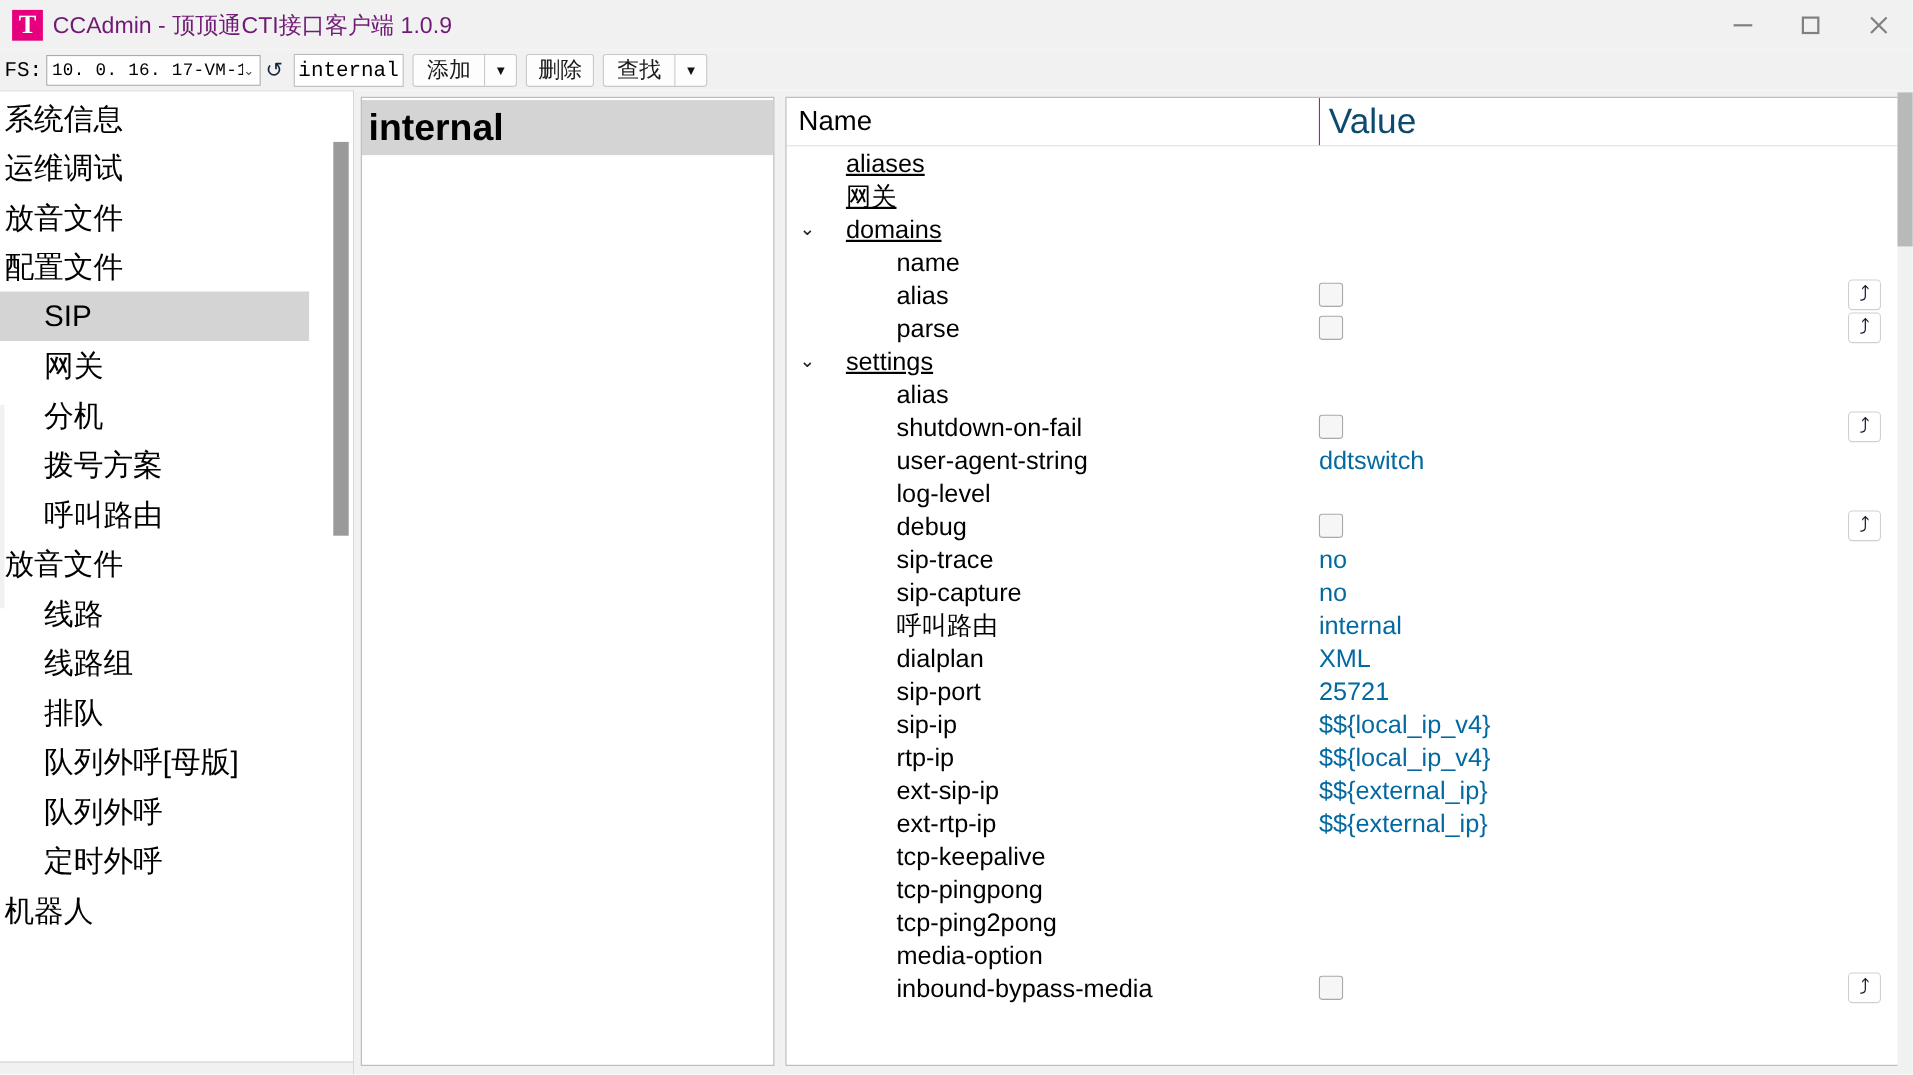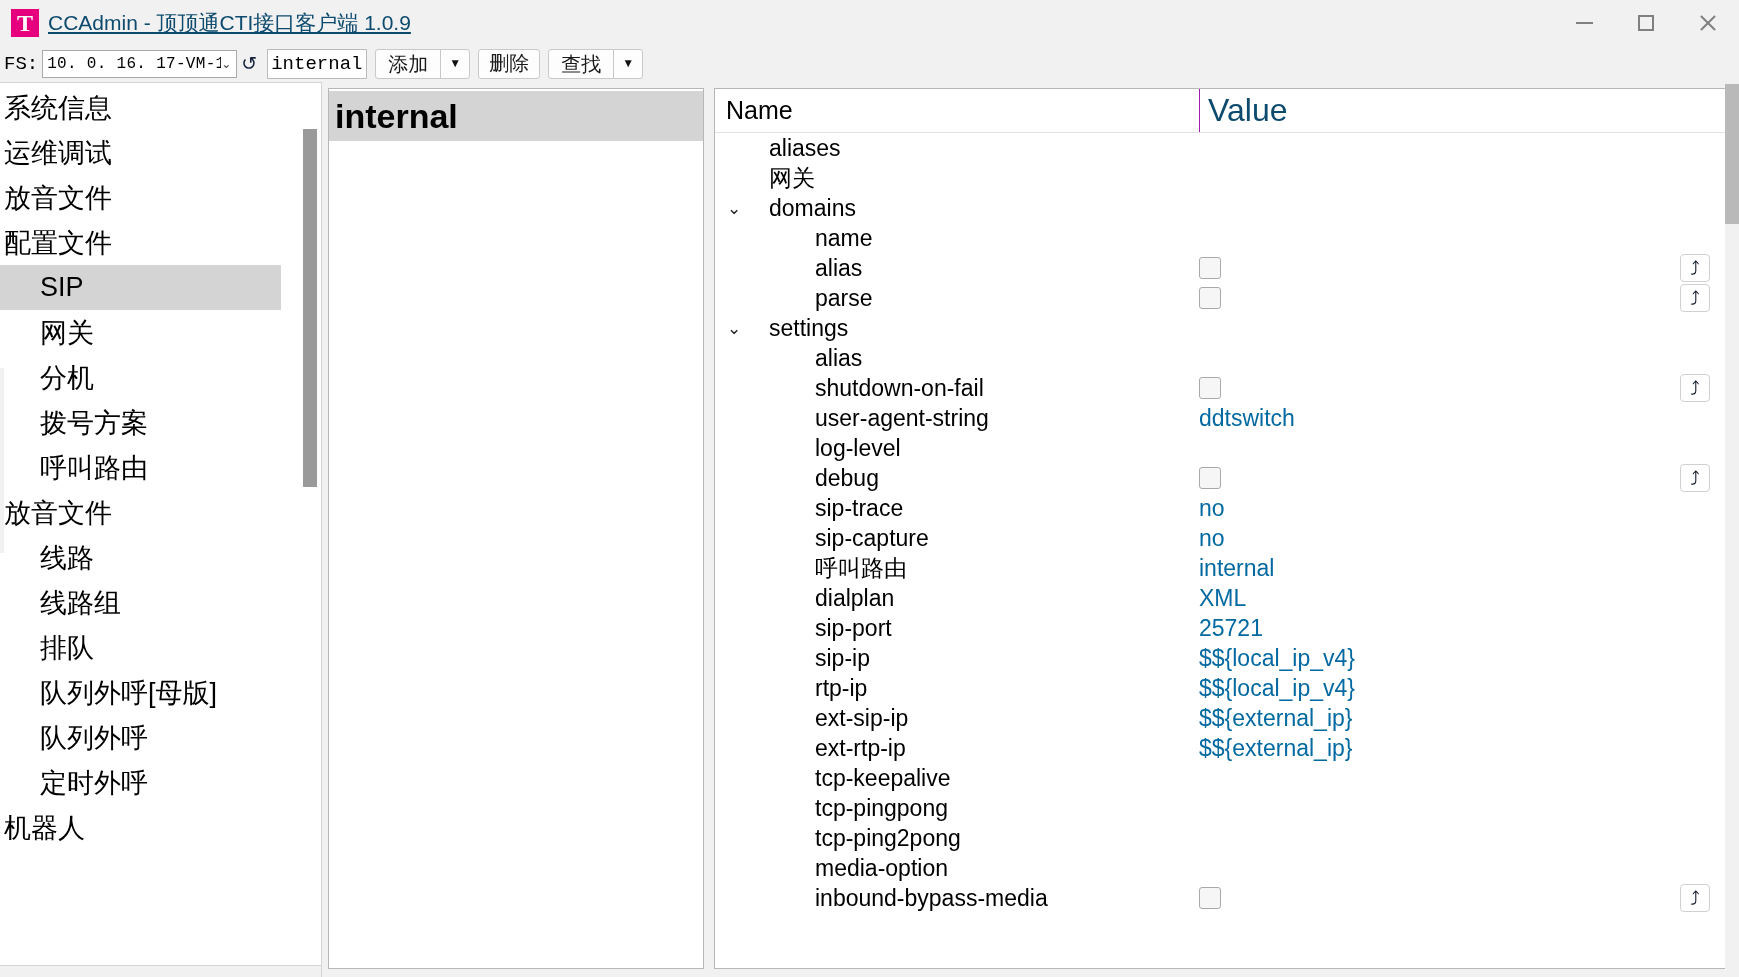--- a/index.html
+++ b/index.html
@@ -35,24 +35,23 @@
     font-family: "Liberation Serif", serif;
     font-weight: bold;
     font-size: 24px;
     line-height: 28px;
     text-align: center;
     letter-spacing: 0;
   }
   .title-text {
     margin-left: 9px;
     font-size: 21px;
-    color: #0c4a6e;
+    color: #701a75;
     font-family: "Liberation Sans", sans-serif;
     white-space: nowrap;
-    text-decoration: underline;
   }
   .win-controls {
     position: absolute;
     right: 0; top: 0;
     height: 45px;
     display: flex;
   }
   .win-btn {
     width: 62px; height: 45px;
     display: flex;
@@ -146,21 +145,21 @@
   .tbtn {
     margin-left: 8px;
     height: 30px;
     background: #fdfdfd;
     border: 1px solid #c9c9c9;
     border-radius: 3px;
     display: flex;
     align-items: center;
     font-size: 20px;
     color: #1a1a1a;
-    font-family: Liberation Serif, serif;
+    font-family: Liberation Sans, sans-serif;
     padding: 0 10px;
     white-space: nowrap;
     text-align: center;
   }
   .tbtn.split { padding: 0; }
   .tbtn .split-label { padding: 0 12px; line-height: 28px; }
   .tbtn .split-sep {
     width: 1px;
     height: 28px;
     background: #c9c9c9;
@@ -324,21 +323,21 @@
     color: #222222;
     display: flex;
     align-items: center;
     justify-content: center;
   }
   .tw-name {
     font-size: 23px;
     color: #000000;
     white-space: nowrap;
   }
-  .tw-name.lvl1 { padding-left: 20px; }
+  .tw-name.lvl1 { padding-left: 20px; text-decoration: underline; }
   .tw-name.lvl2 { padding-left: 66px; }
   .tw-value {
     position: absolute;
     left: 484px;
     font-size: 23px;
     color: #0369a1;
     white-space: nowrap;
     display: flex;
     align-items: center;
     height: 100%;

